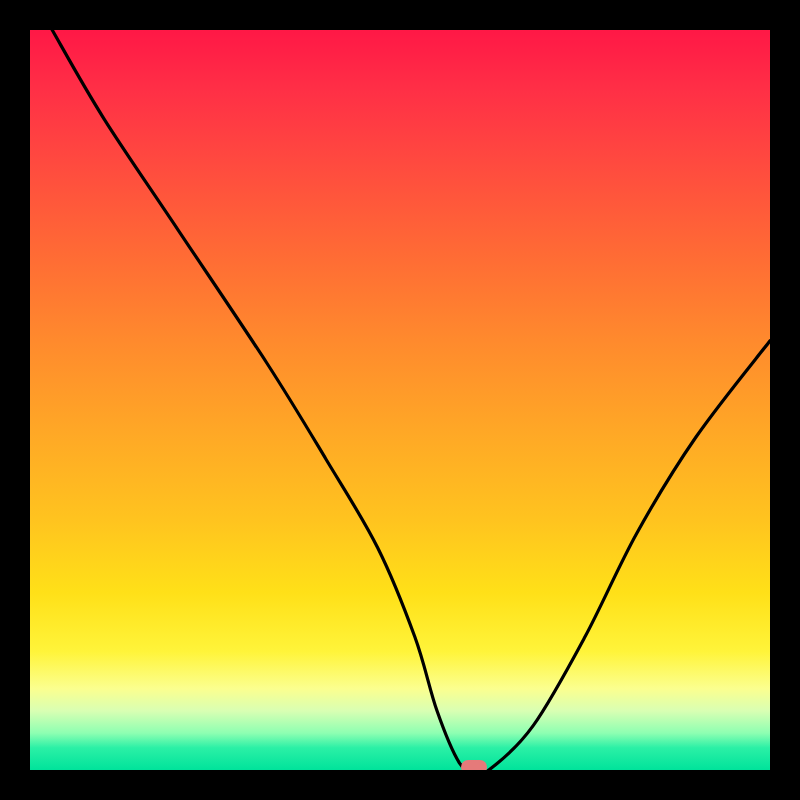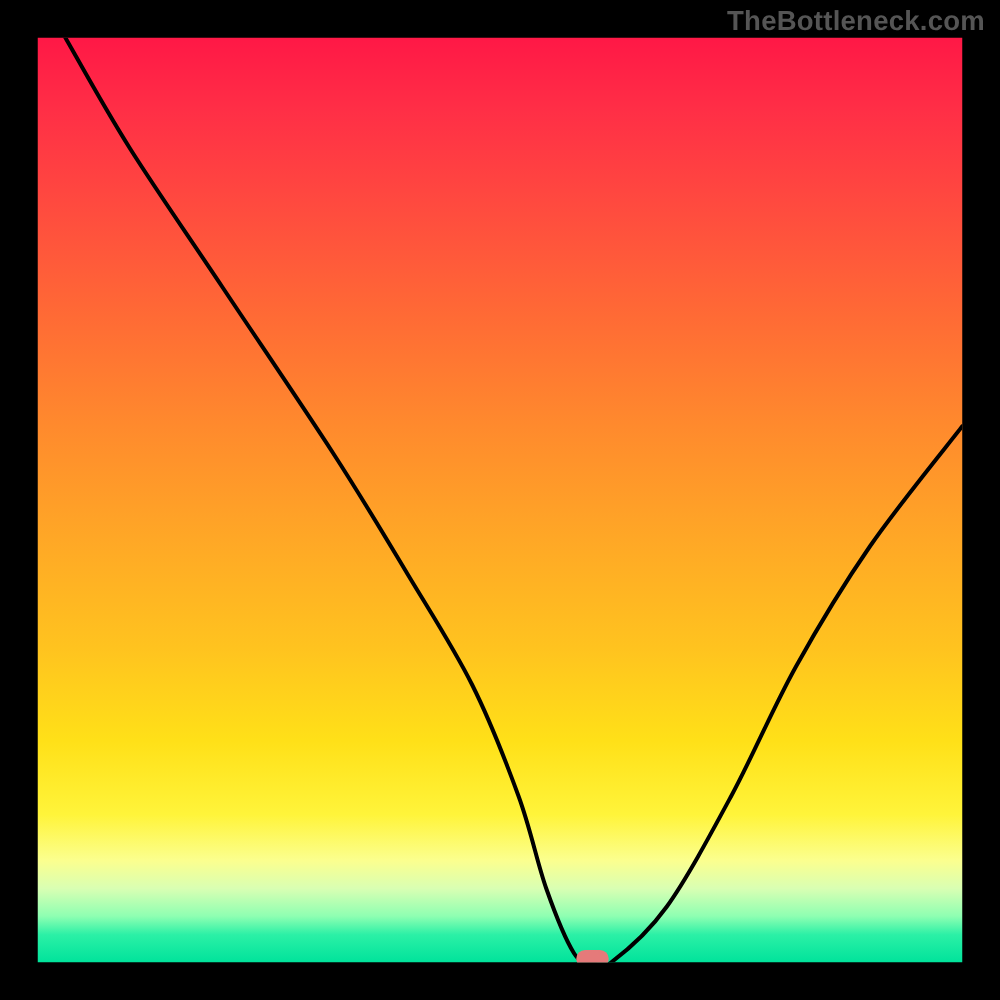--- a/index.html
+++ b/index.html
@@ -69,21 +69,20 @@
     width: 26px;
     height: 14px;
     border-radius: 7px;
     background: #e57a7a;
   }
 </style>
 </head>
 <body>
 
 <div class="frame">
-  <div class="watermark">TheBottleneck.com</div>
 
   <div class="plot">
     <div class="gradient"></div>
 
     <svg class="curve" viewBox="0 0 740 740" preserveAspectRatio="none">
       <path id="curve-path" fill="none" stroke="#000" stroke-width="3.2" stroke-linecap="round" stroke-linejoin="round" d="M 22.2 0.0 C 30.8 14.8, 53.0 55.5, 74.0 88.8 C 95.0 122.1, 120.9 159.1, 148.0 199.8 C 175.1 240.5, 212.1 294.8, 236.8 333.0 C 261.5 371.2, 277.5 398.4, 296.0 429.2 C 314.5 460.0, 333.0 488.4, 347.8 518.0 C 362.6 547.6, 374.9 579.7, 384.8 606.8 C 394.7 633.9, 399.6 659.8, 407.0 680.8 C 414.4 701.8, 423.0 722.7, 429.2 732.6 C 435.4 742.5, 439.1 738.8, 444.0 740.0 C 448.9 741.2, 448.9 747.4, 458.8 740.0 C 468.7 732.6, 487.2 717.8, 503.2 695.6 C 519.2 673.4, 537.7 638.9, 555.0 606.8 C 572.3 574.7, 588.3 536.5, 606.8 503.2 C 625.3 469.9, 643.8 439.1, 666.0 407.0 C 688.2 374.9, 727.7 326.8, 740.0 310.8"></path>
     </svg>
 
     <div class="marker" id="marker" style="left: 431px; top: 730px; background: rgb(229, 122, 122);"></div>
   </div>

